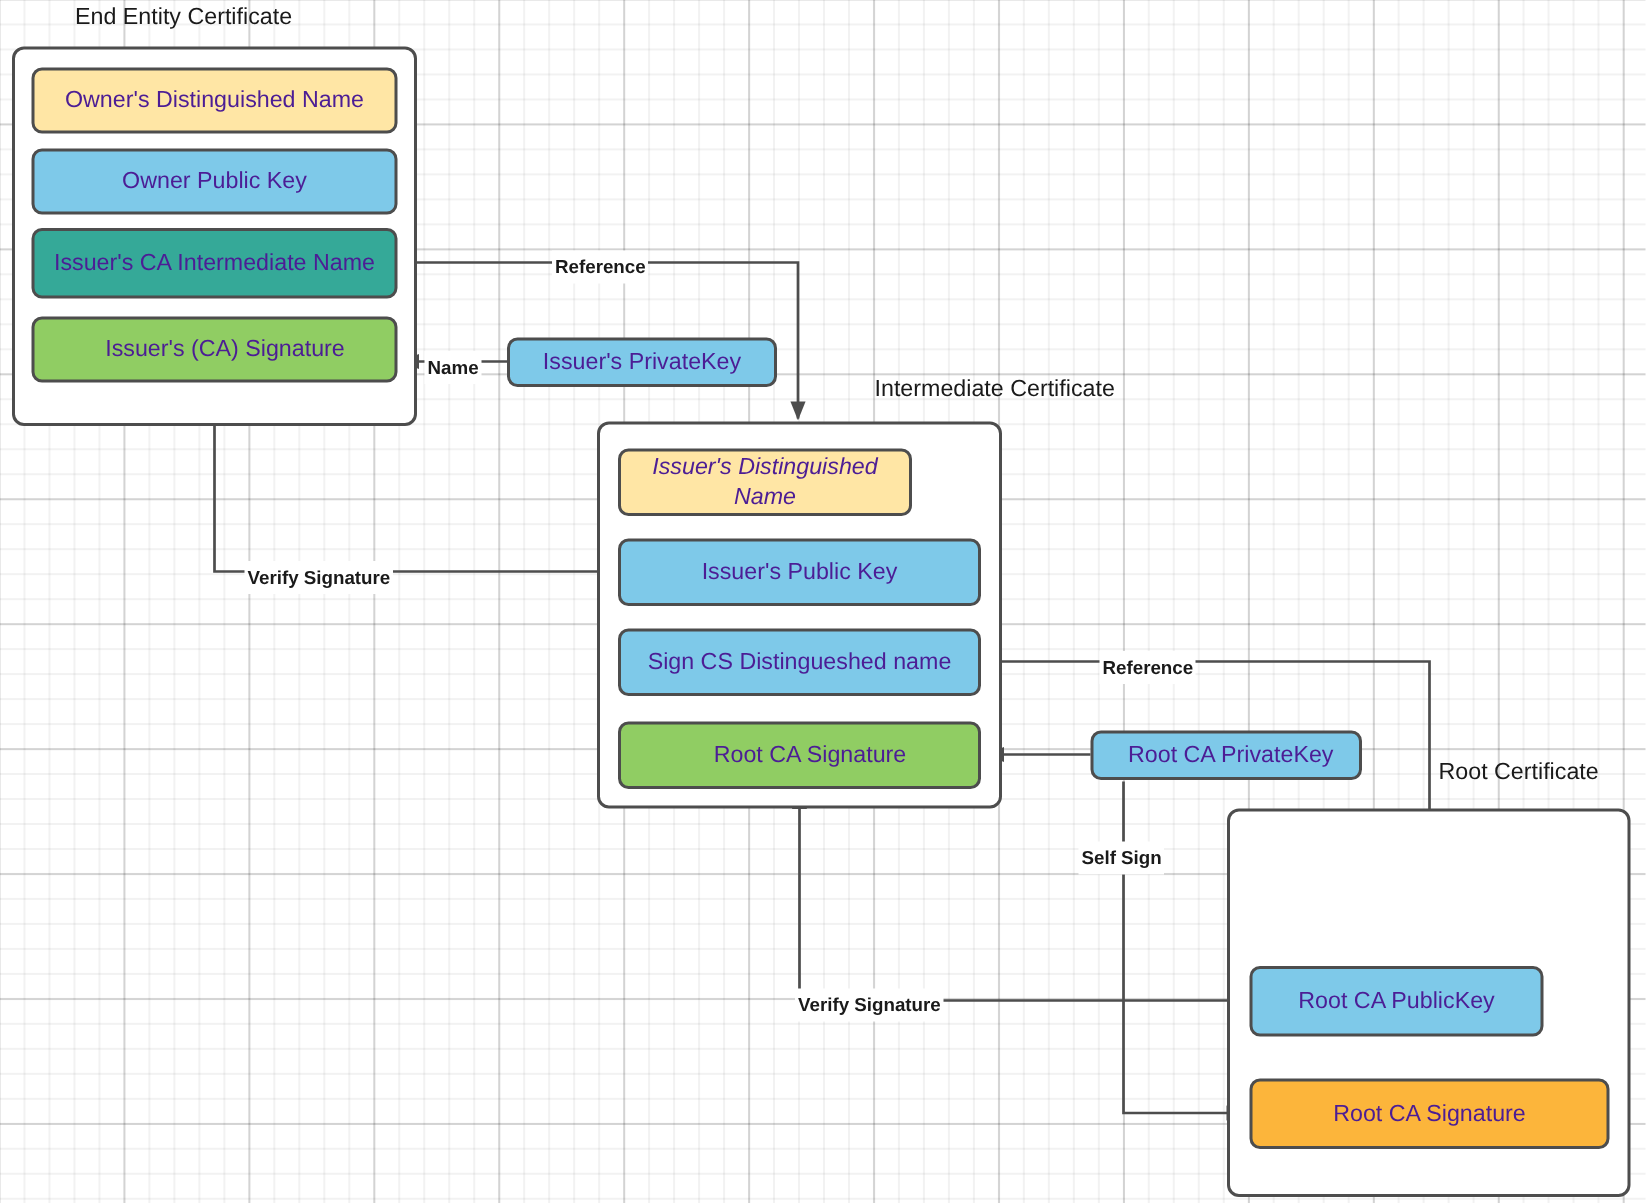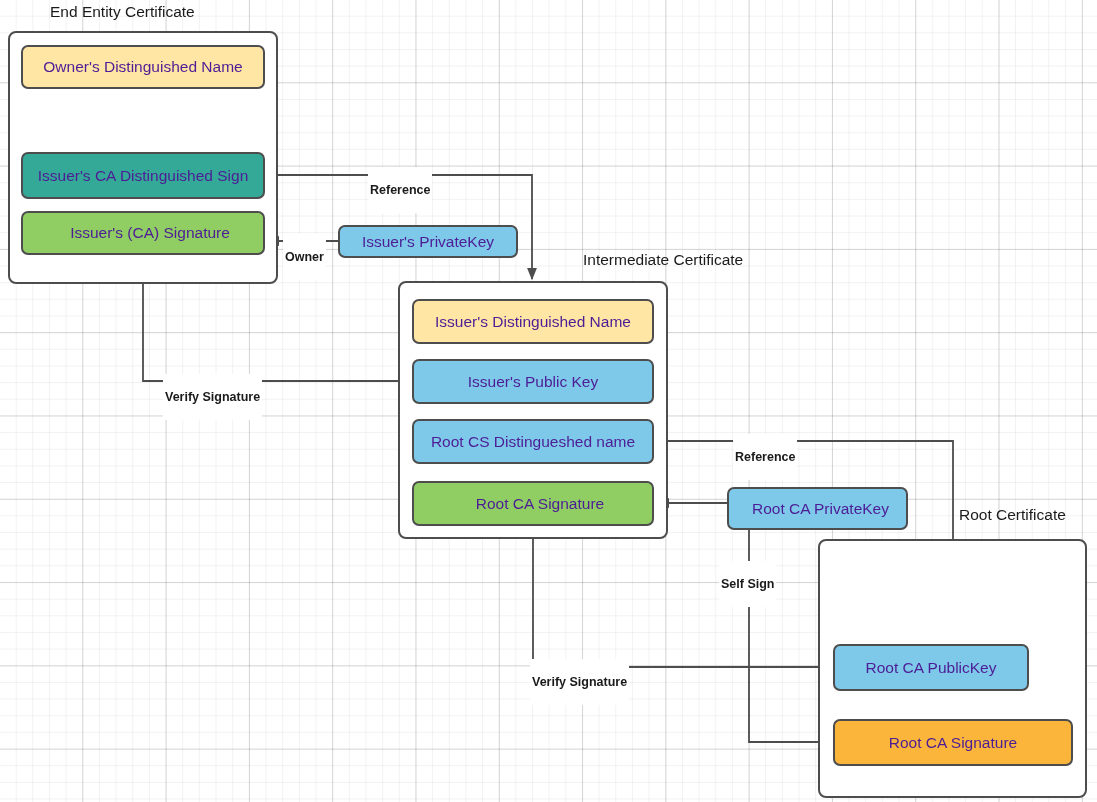--- a/index.html
+++ b/index.html
@@ -53,21 +53,21 @@
     color:#1a1a1a;
     font-size:15.5px;
     white-space:nowrap;
   }
   .edge-label{
     position:absolute;
     font-size:12.5px;
     font-weight:bold;
     color:#1a1a1a;
     background:#ffffff;
-    padding:16px 2px;
+    padding:4px 2px;
     white-space:nowrap;
     line-height:14px;
   }
   .c-yellow{background:#ffe6a5;}
   .c-blue{background:#7ec9e9;}
   .c-teal{background:#35a998;}
   .c-green{background:#90cd63;padding-left:20px;}
   .c-orange{background:#fcb53b;}
 </style>
 </head>
@@ -102,49 +102,50 @@
   <div class="heading" style="left:50px;top:3px;">End Entity Certificate</div>
 
   <div class="heading" style="left:583px;top:251px;">Intermediate Certificate</div>
 
   <div class="heading" style="left:959px;top:506px;">Root Certificate</div>
 
   <div class="container-box" style="left:8px;top:31px;width:270px;height:253px;"></div>
 
   <div class="node c-yellow" style="left:21px;top:45px;width:244px;height:44px;">Owner's Distinguished Name</div>
 
+  <div class="node c-blue" style="left:21px;top:99px;width:244px;height:44px;">Owner Public  Key</div>
 
-  <div class="node c-teal" style="left:21px;top:152px;width:244px;height:47px;">Issuer's CA Distinguished Sign</div>
+  <div class="node c-teal" style="left:21px;top:152px;width:244px;height:47px;">Issuer's CA Intermediate Name</div>
 
   <div class="node c-green" style="left:21px;top:211px;width:244px;height:44px;">Issuer's (CA) Signature</div>
 
   <div class="node c-blue" style="left:338px;top:225px;width:180px;height:33px;">Issuer's PrivateKey</div>
 
   <div class="container-box" style="left:398px;top:281px;width:270px;height:258px;"></div>
 
-  <div class="node c-yellow" style="left:412px;top:299px;width:242px;height:45px;">Issuer's Distinguished Name</div>
+  <div class="node c-yellow" style="left:412px;top:299px;width:196px;height:45px;font-style:italic;">Issuer's Distinguished Name</div>
 
   <div class="node c-blue" style="left:412px;top:359px;width:242px;height:45px;">Issuer's Public  Key</div>
 
-  <div class="node c-blue" style="left:412px;top:419px;width:242px;height:45px;">Root CS Distingueshed name</div>
+  <div class="node c-blue" style="left:412px;top:419px;width:242px;height:45px;">Sign CS Distingueshed name</div>
 
   <div class="node c-green" style="left:412px;top:481px;width:242px;height:45px;">Root CA Signature</div>
 
-  <div class="node c-blue" style="left:727px;top:487px;width:181px;height:43px;padding-left:12px;">Root CA PrivateKey</div>
+  <div class="node c-blue" style="left:727px;top:487px;width:181px;height:33px;padding-left:12px;">Root CA PrivateKey</div>
 
   <div class="container-box" style="left:818px;top:539px;width:269px;height:259px;"></div>
 
 
   <div class="node c-blue" style="left:833px;top:644px;width:196px;height:47px;">Root CA PublicKey</div>
 
   <div class="node c-orange" style="left:833px;top:719px;width:240px;height:47px;">Root CA Signature</div>
 
   <div class="edge-label" style="left:368px;top:167px;">Reference</div>
 
-  <div class="edge-label" style="left:283px;top:234px;">Owner</div>
+  <div class="edge-label" style="left:283px;top:234px;">Name</div>
 
   <div class="edge-label" style="left:163px;top:374px;">Verify Signature</div>
 
   <div class="edge-label" style="left:733px;top:434px;">Reference</div>
 
   <div class="edge-label" style="left:719px;top:561px;">Self Sign</div>
 
   <div class="edge-label" style="left:530px;top:659px;">Verify Signature</div>
 
 </div>

